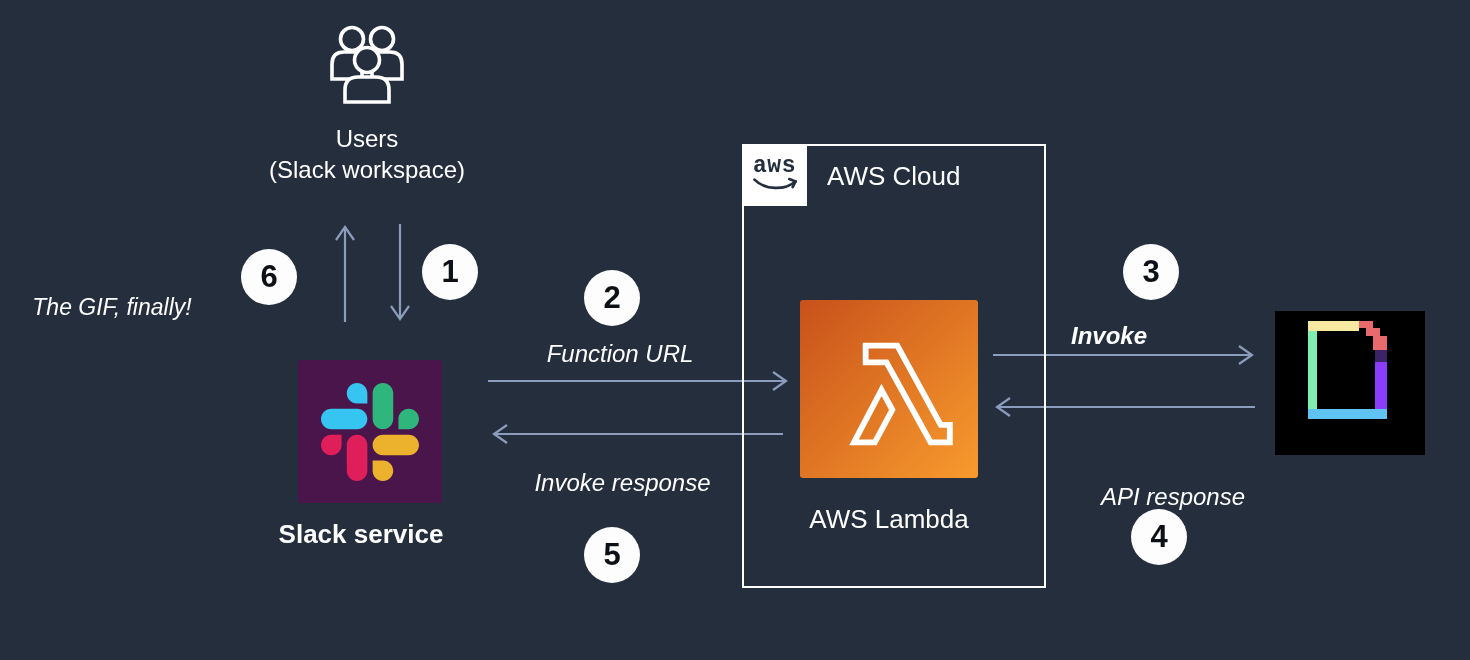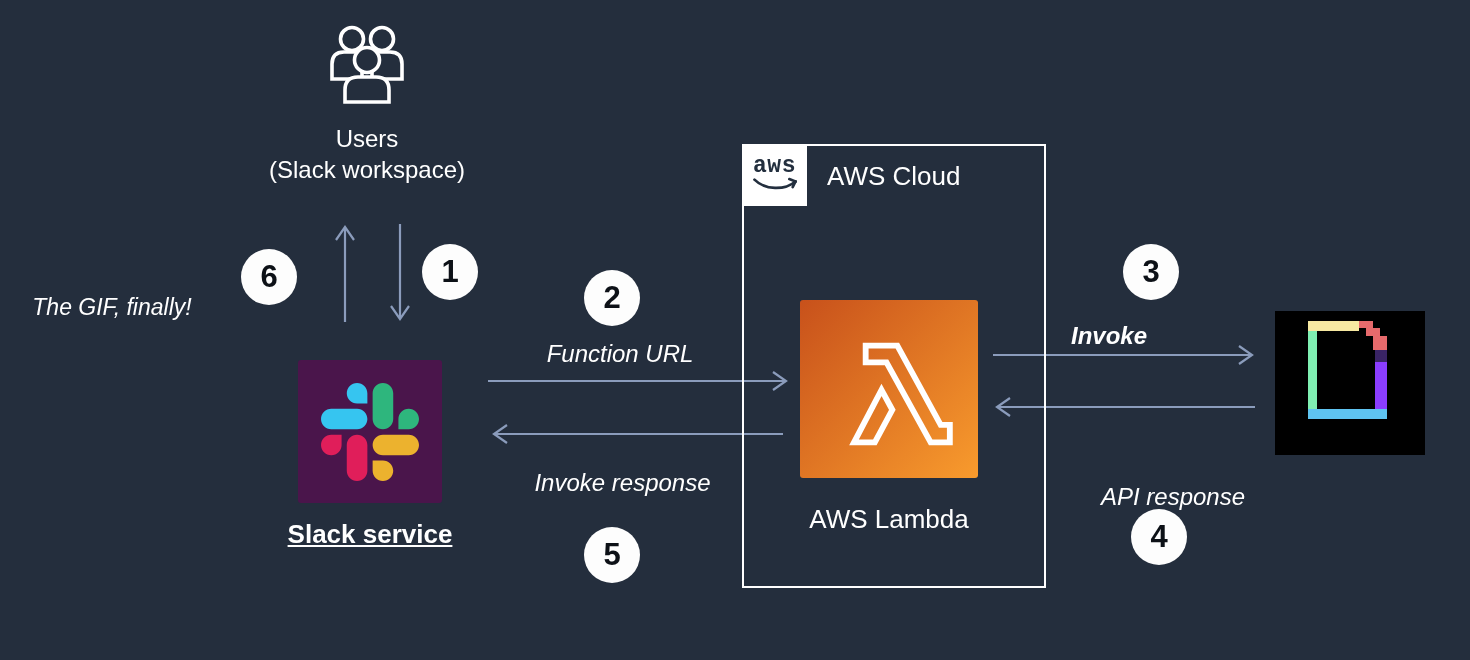--- a/index.html
+++ b/index.html
@@ -53,21 +53,21 @@
     border-radius:3px;
     display:flex; align-items:center; justify-content:center;
   }
   .lambda-label { left:789px; top:504px; width:200px; font-size:26px; }
 
   .slack-card {
     left:298px; top:360px; width:144px; height:143px;
     background:#4A154B; border-radius:3px;
     display:flex; align-items:center; justify-content:center;
   }
-  .slack-label { left:243px; top:519px; width:254px; font-size:26px; font-weight:700;text-decoration:underline; }
+  .slack-label { left:234px; top:519px; width:254px; font-size:26px; font-weight:700; }
 
   .giphy-card {
     left:1275px; top:311px; width:150px; height:144px;
     background:#000000;
   }
   .giphy-word {
     position:absolute; left:0; top:112px; width:100%;
     text-align:center; color:#ffffff;
     font-size:25px; font-weight:800; letter-spacing:1.5px;
   }

